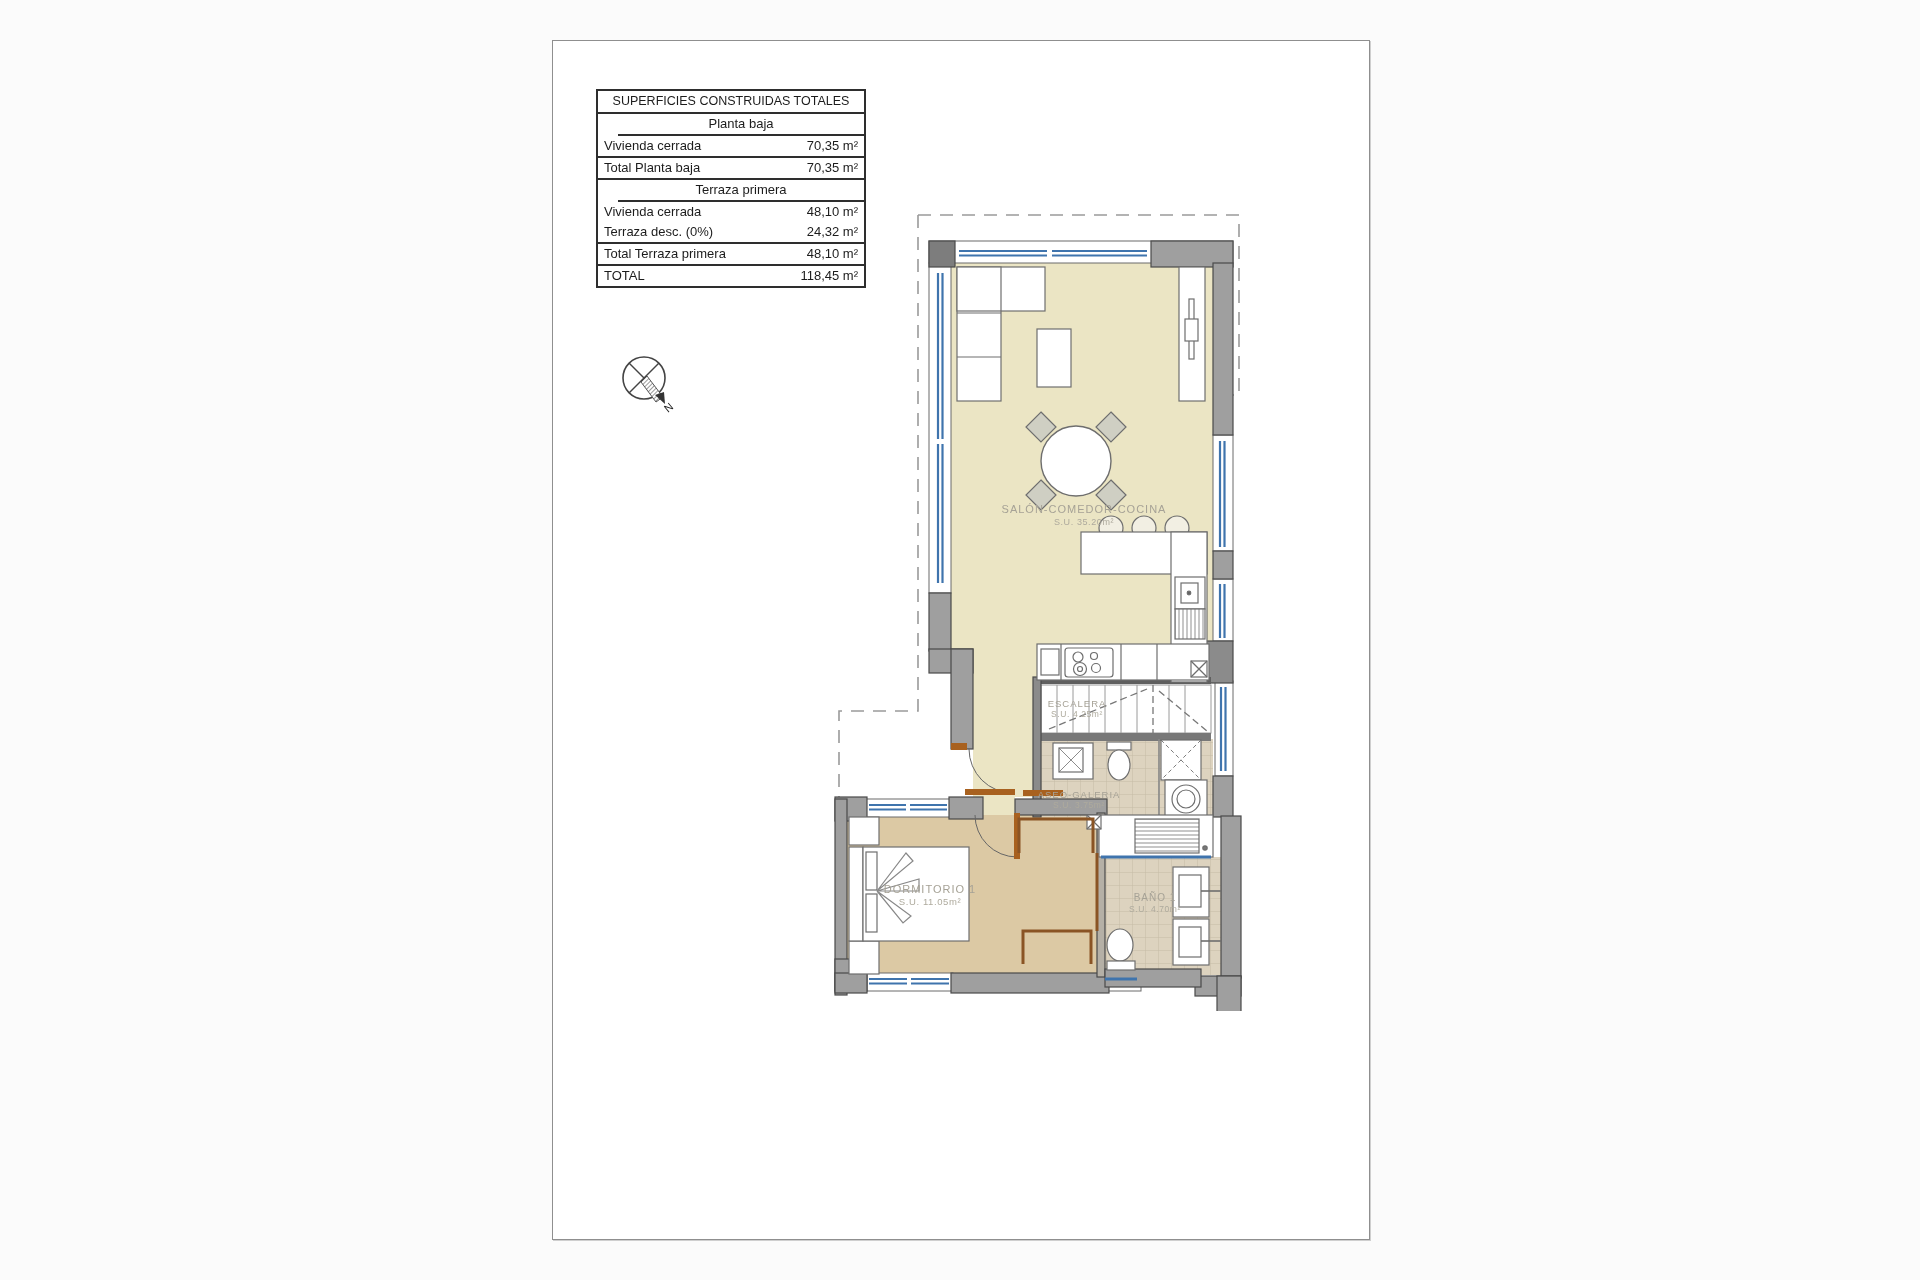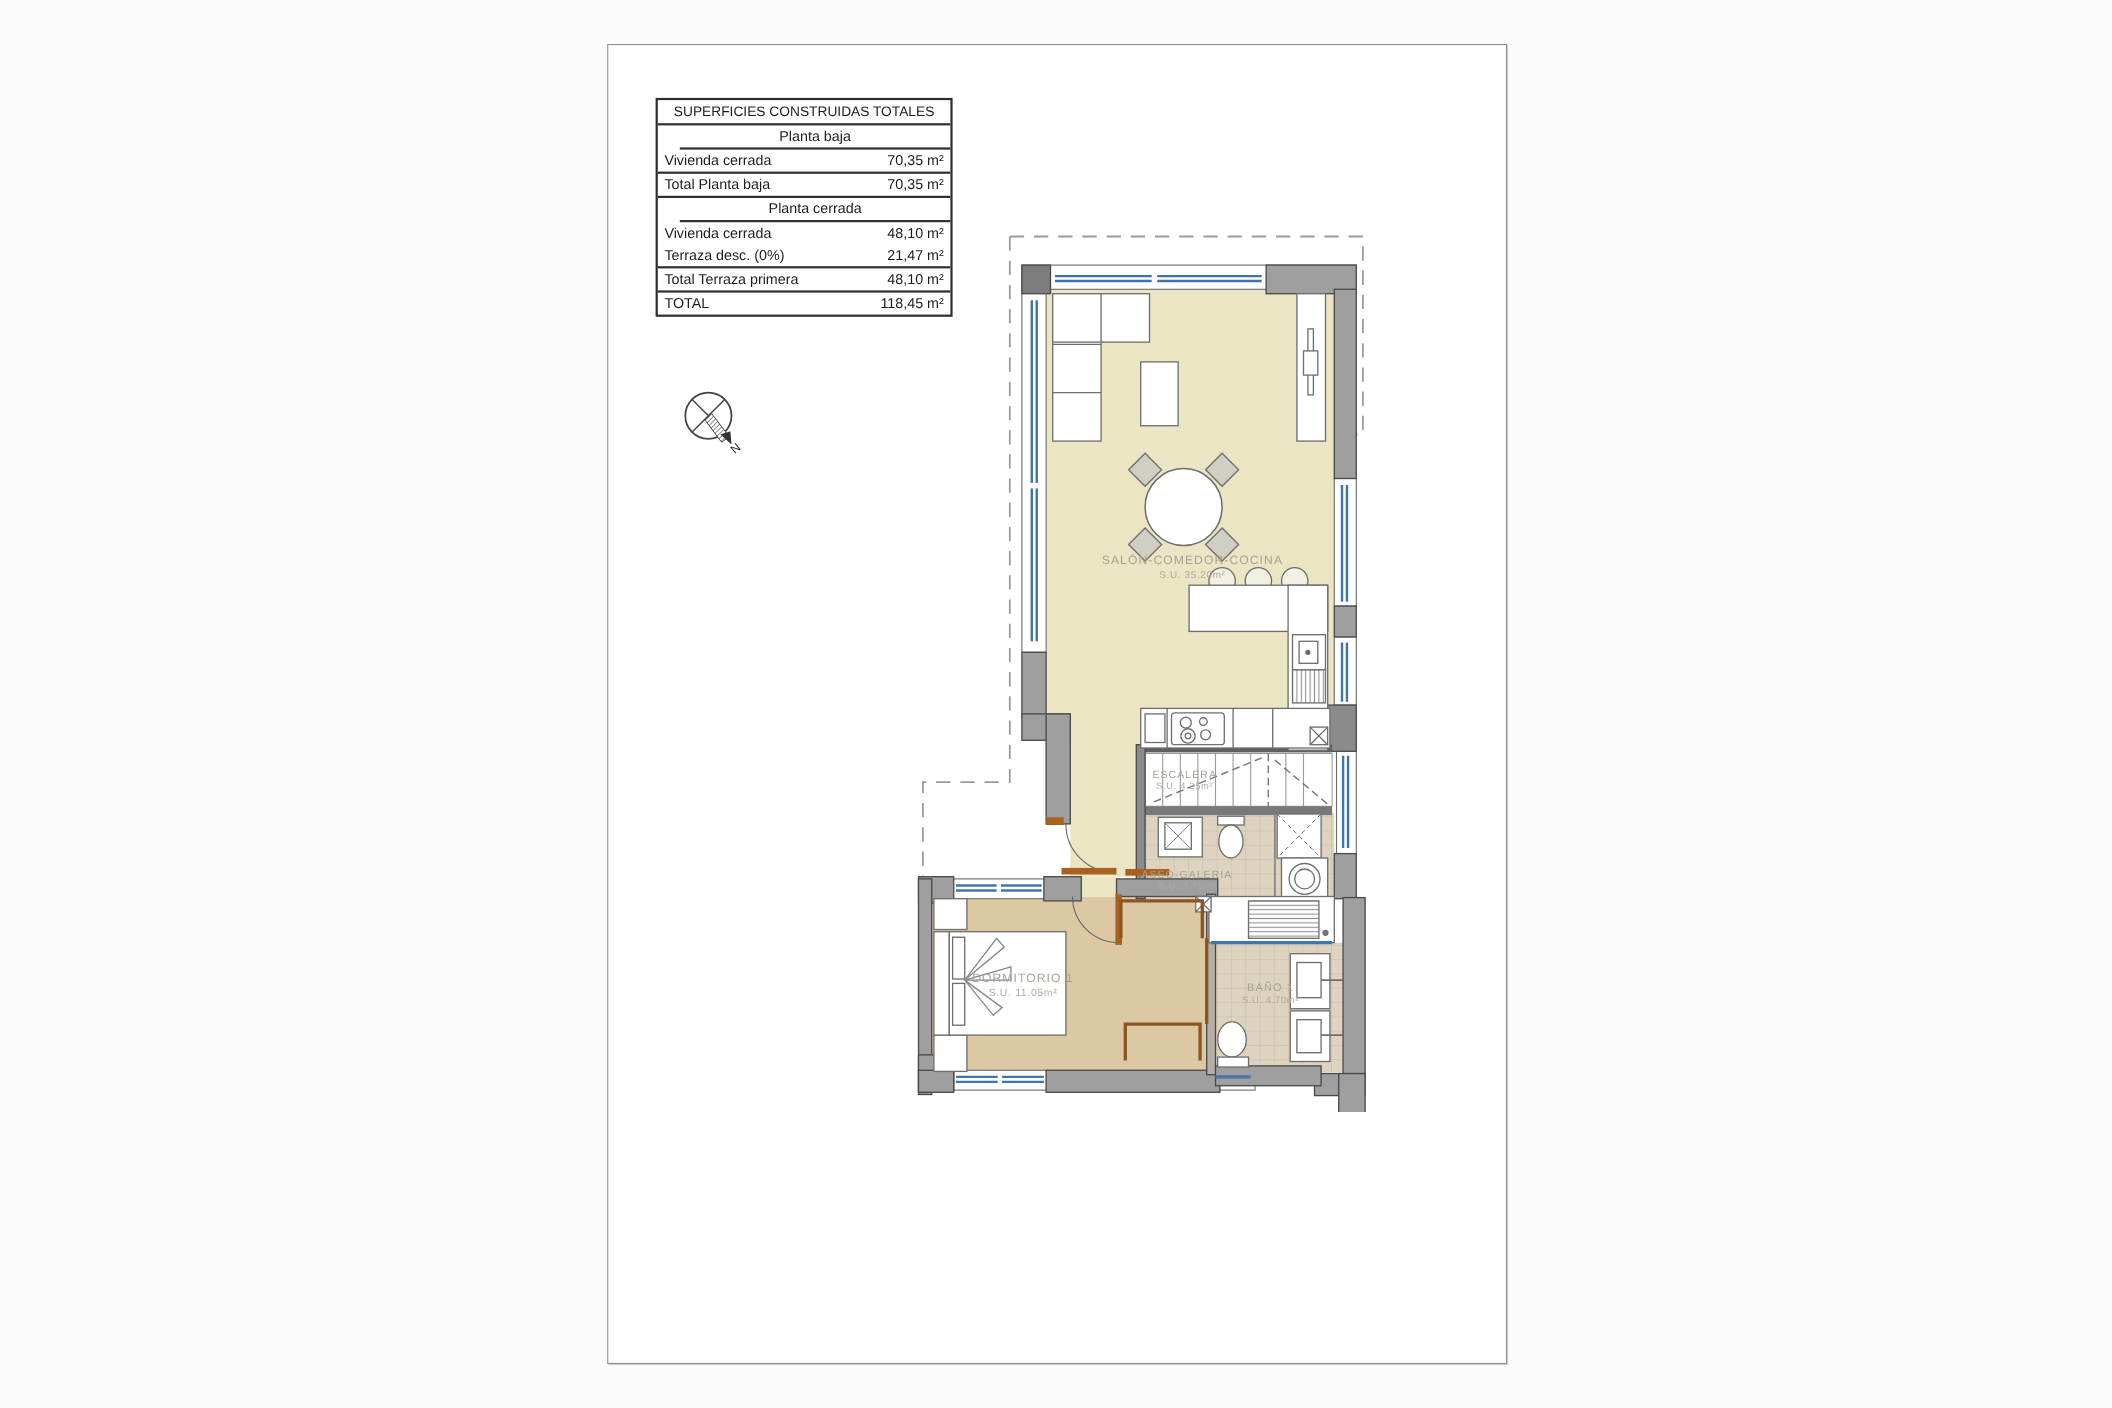--- a/index.html
+++ b/index.html
@@ -34,28 +34,28 @@
       <div class="t-row t-title">SUPERFICIES CONSTRUIDAS TOTALES</div>
       <div class="t-row t-section">Planta baja</div>
       <div class="t-row">
         <span class="t-label">Vivienda cerrada</span>
         <span class="t-value">70,35 m²</span>
       </div>
       <div class="t-row">
         <span class="t-label">Total Planta baja</span>
         <span class="t-value">70,35 m²</span>
       </div>
-      <div class="t-row t-section">Planta cerrada</div>
+      <div class="t-row t-section">Terraza primera</div>
       <div class="t-row no-sep">
         <span class="t-label">Vivienda cerrada</span>
         <span class="t-value">48,10 m²</span>
       </div>
       <div class="t-row">
         <span class="t-label">Terraza desc. (0%)</span>
-        <span class="t-value">21,47 m²</span>
+        <span class="t-value">24,32 m²</span>
       </div>
       <div class="t-row">
         <span class="t-label">Total Terraza primera</span>
         <span class="t-value">48,10 m²</span>
       </div>
       <div class="t-row">
         <span class="t-label">TOTAL</span>
         <span class="t-value">118,45 m²</span>
       </div>
     </div>

